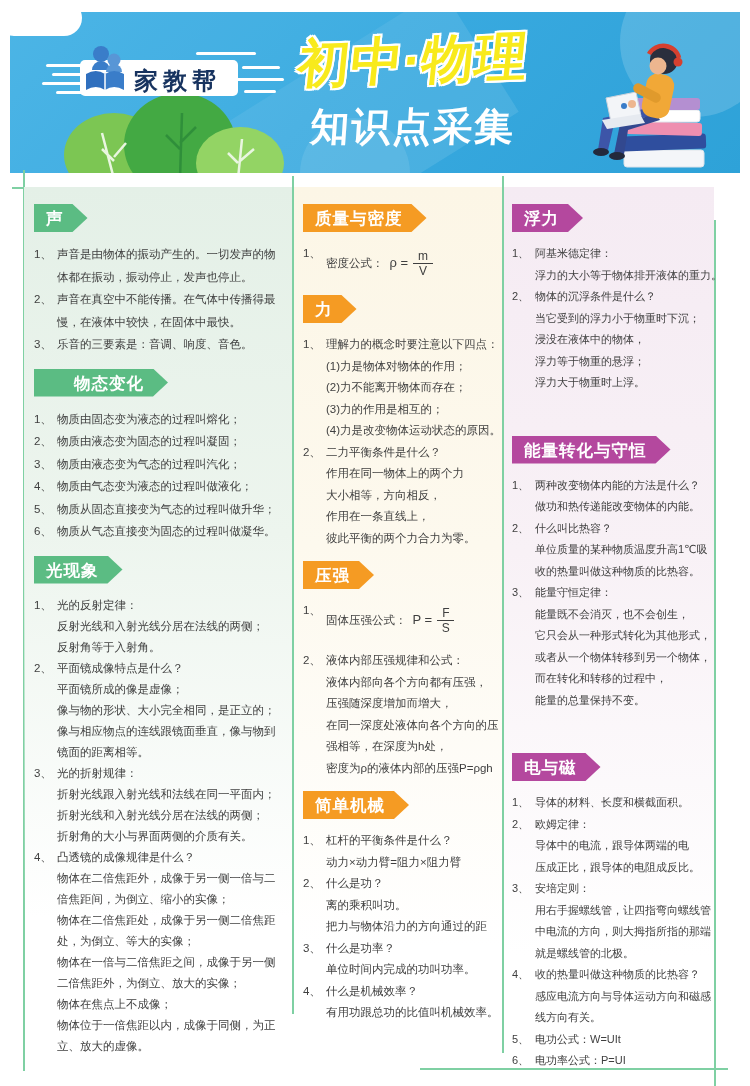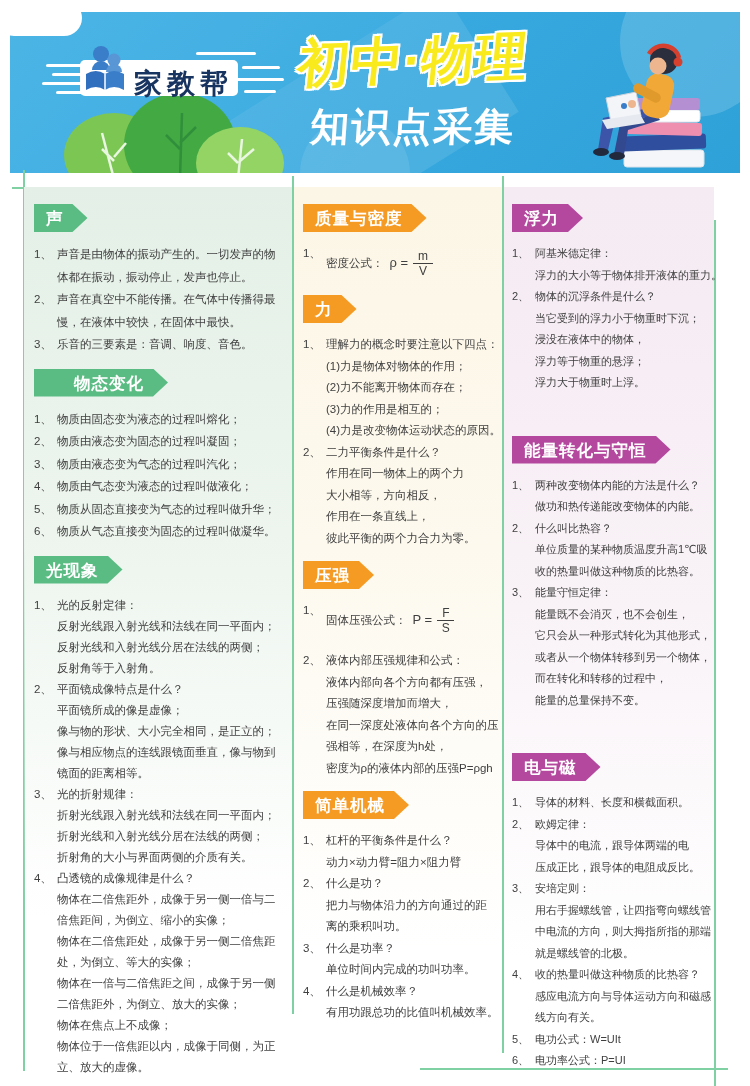--- a/index.html
+++ b/index.html
@@ -20,21 +20,21 @@
   .cloud{position:absolute;left:-14px;top:-12px;width:86px;height:36px;background:#ffffff;border-radius:20px;}
   .cloud:after{content:"";position:absolute;left:34px;top:-12px;width:34px;height:26px;background:#fff;border-radius:50%;}
 
   .bushes{position:absolute;left:52px;bottom:-6px;width:300px;height:96px;}
 
   
   .logo{position:absolute;left:36px;top:28px;width:230px;height:64px;}
   .sl{position:absolute;height:3px;background:#ffffff;border-radius:2px;}
   .logo-box{position:absolute;left:34px;top:20px;width:158px;height:36px;background:#ffffff;border-radius:5px;}
   .logo-icon{position:absolute;left:38px;top:4px;width:44px;height:54px;}
-  .logo-text{position:absolute;left:88px;top:25px;font-size:28px;font-weight:700;color:#17335f;letter-spacing:5px;}
+  .logo-text{position:absolute;left:88px;top:25px;font-size:24px;font-weight:700;color:#17335f;letter-spacing:5px;}
 
   
   .title{position:absolute;left:258px;top:14px;width:290px;text-align:center;}
   .title-l1{font-size:52px;font-weight:900;color:#f8ea1c;letter-spacing:1px;transform:skew(-6deg,-2deg);
             text-shadow:-2px -2px 0 #fff,2px -2px 0 #fff,-2px 2px 0 #fff,2px 2px 0 #fff,
                         0 -2px 0 #fff,0 2px 0 #fff,-2px 0 0 #fff,2px 0 0 #fff;}
   .title-l2{margin-top:4px;font-size:39px;font-weight:900;color:#ffffff;letter-spacing:2px;transform:skew(-4deg);}
 
   .person{position:absolute;right:26px;top:16px;width:166px;height:146px;}
 
@@ -229,21 +229,20 @@
             <div class="body">
               <div class="line">物质从气态直接变为固态的过程叫做凝华。</div>
             </div>
           </div>
         </div></div>
       <div class="sec"><div class="badge" style="background: rgb(91, 188, 131);">光现象</div><div class="items">
           <div class="item">
             <span class="n">1、</span>
             <div class="body">
               <div class="line">光的反射定律：</div>
-              <div class="line">反射光线跟入射光线和法线在同一平面内；</div>
               <div class="line">反射光线和入射光线分居在法线的两侧；</div>
               <div class="line">反射角等于入射角。</div>
             </div>
           </div>
           <div class="item">
             <span class="n">2、</span>
             <div class="body">
               <div class="line">平面镜成像特点是什么？</div>
               <div class="line">平面镜所成的像是虚像；</div>
               <div class="line">像与物的形状、大小完全相同，是正立的；</div>
@@ -346,22 +345,22 @@
             <span class="n">1、</span>
             <div class="body">
               <div class="line">杠杆的平衡条件是什么？</div>
               <div class="line">动力×动力臂=阻力×阻力臂</div>
             </div>
           </div>
           <div class="item">
             <span class="n">2、</span>
             <div class="body">
               <div class="line">什么是功？</div>
+              <div class="line">离的乘积叫功。</div>
               <div class="line">把力与物体沿力的方向通过的距</div>
-              <div class="line">离的乘积叫功。</div>
             </div>
           </div>
           <div class="item">
             <span class="n">3、</span>
             <div class="body">
               <div class="line">什么是功率？</div>
               <div class="line">单位时间内完成的功叫功率。</div>
             </div>
           </div>
           <div class="item">

